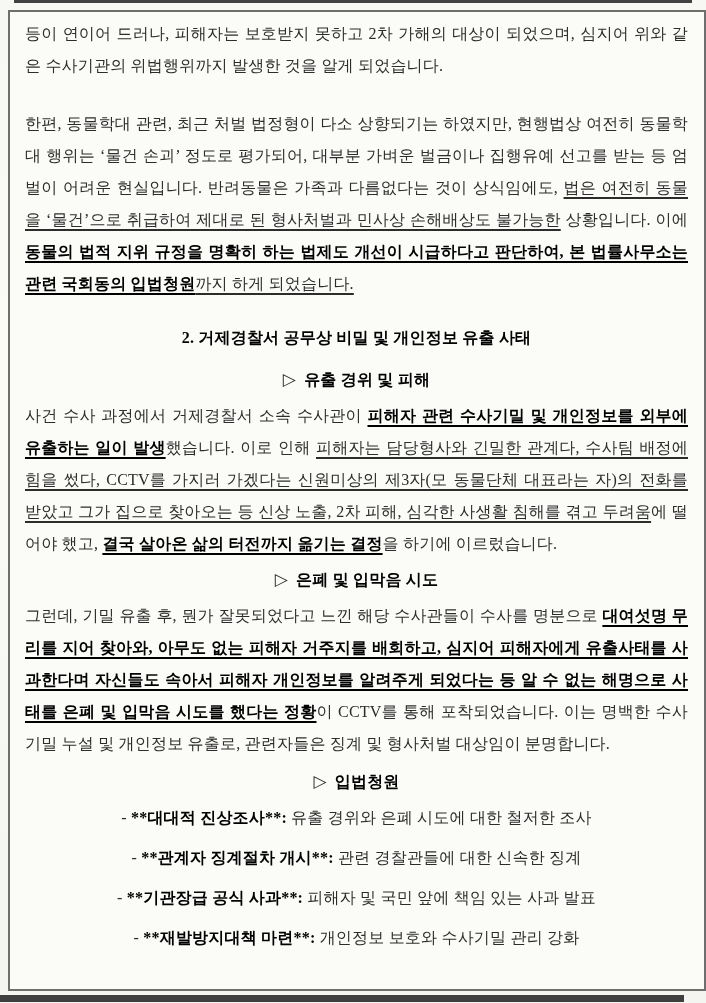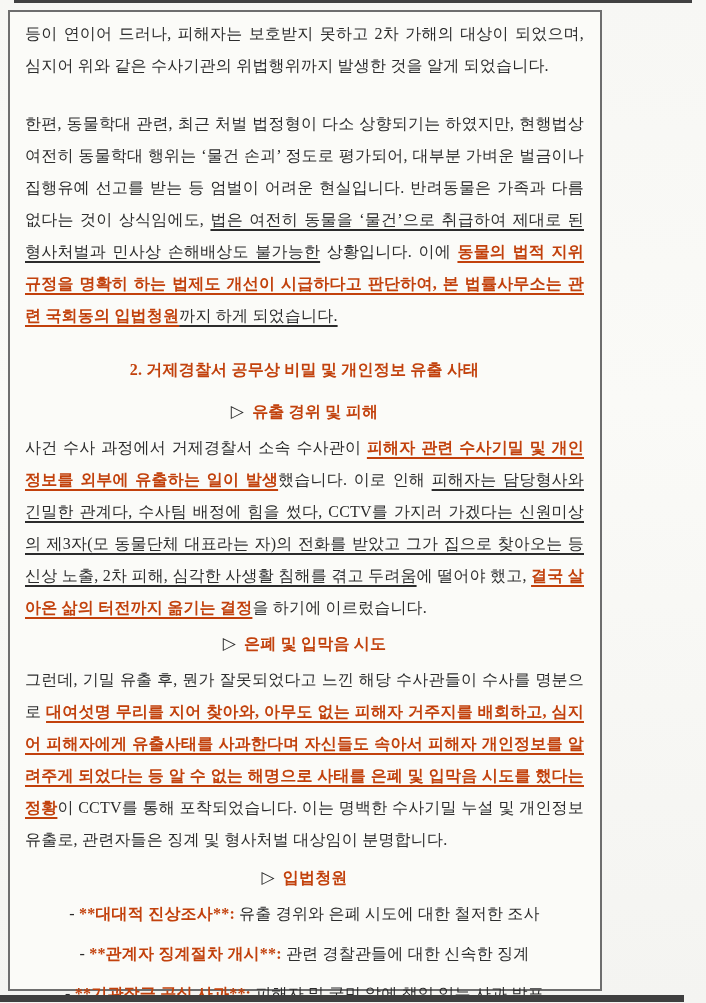--- a/index.html
+++ b/index.html
@@ -28,21 +28,21 @@
     left: 0;
     top: 995px;
     width: 684px;
     height: 7px;
     background: #3f3f3f;
   }
   .doc-box {
     position: absolute;
     left: 8px;
     top: 10px;
-    width: 594px;
+    width: 698px;
     height: 981px;
     box-sizing: border-box;
     border: 2px solid #6e6e6e;
     background: #fbfbf8;
     padding: 6px 16px 0 15px;
   }
   .doc-box p {
     margin: 0;
     font-size: 16px;
     line-height: 32px;
@@ -59,21 +59,21 @@
   }
   .section-heading { font-weight: bold; color: #1c1c1c; }
   .subheading { font-weight: bold; color: #1c1c1c; }
   .tri {
     font-weight: normal;
     font-size: 17px;
     margin-right: 8px;
     color: #2a2a2a;
   }
   .run { color: #2c2c2c; }
-  .run.b { font-weight: bold; color: #c2410c; }
+  .run.b { font-weight: bold; color: #000000; }
   .run.u {
     text-decoration: underline;
     text-decoration-thickness: 1.5px;
     text-underline-offset: 4px;
     text-decoration-skip-ink: none;
   }
   
   .doc-box > p:nth-child(1) { margin-bottom: 26px; }  
   .doc-box > p:nth-child(2) { margin-bottom: 22px; }  
   .doc-box > p:nth-child(3) { margin-bottom: 10px; }  

